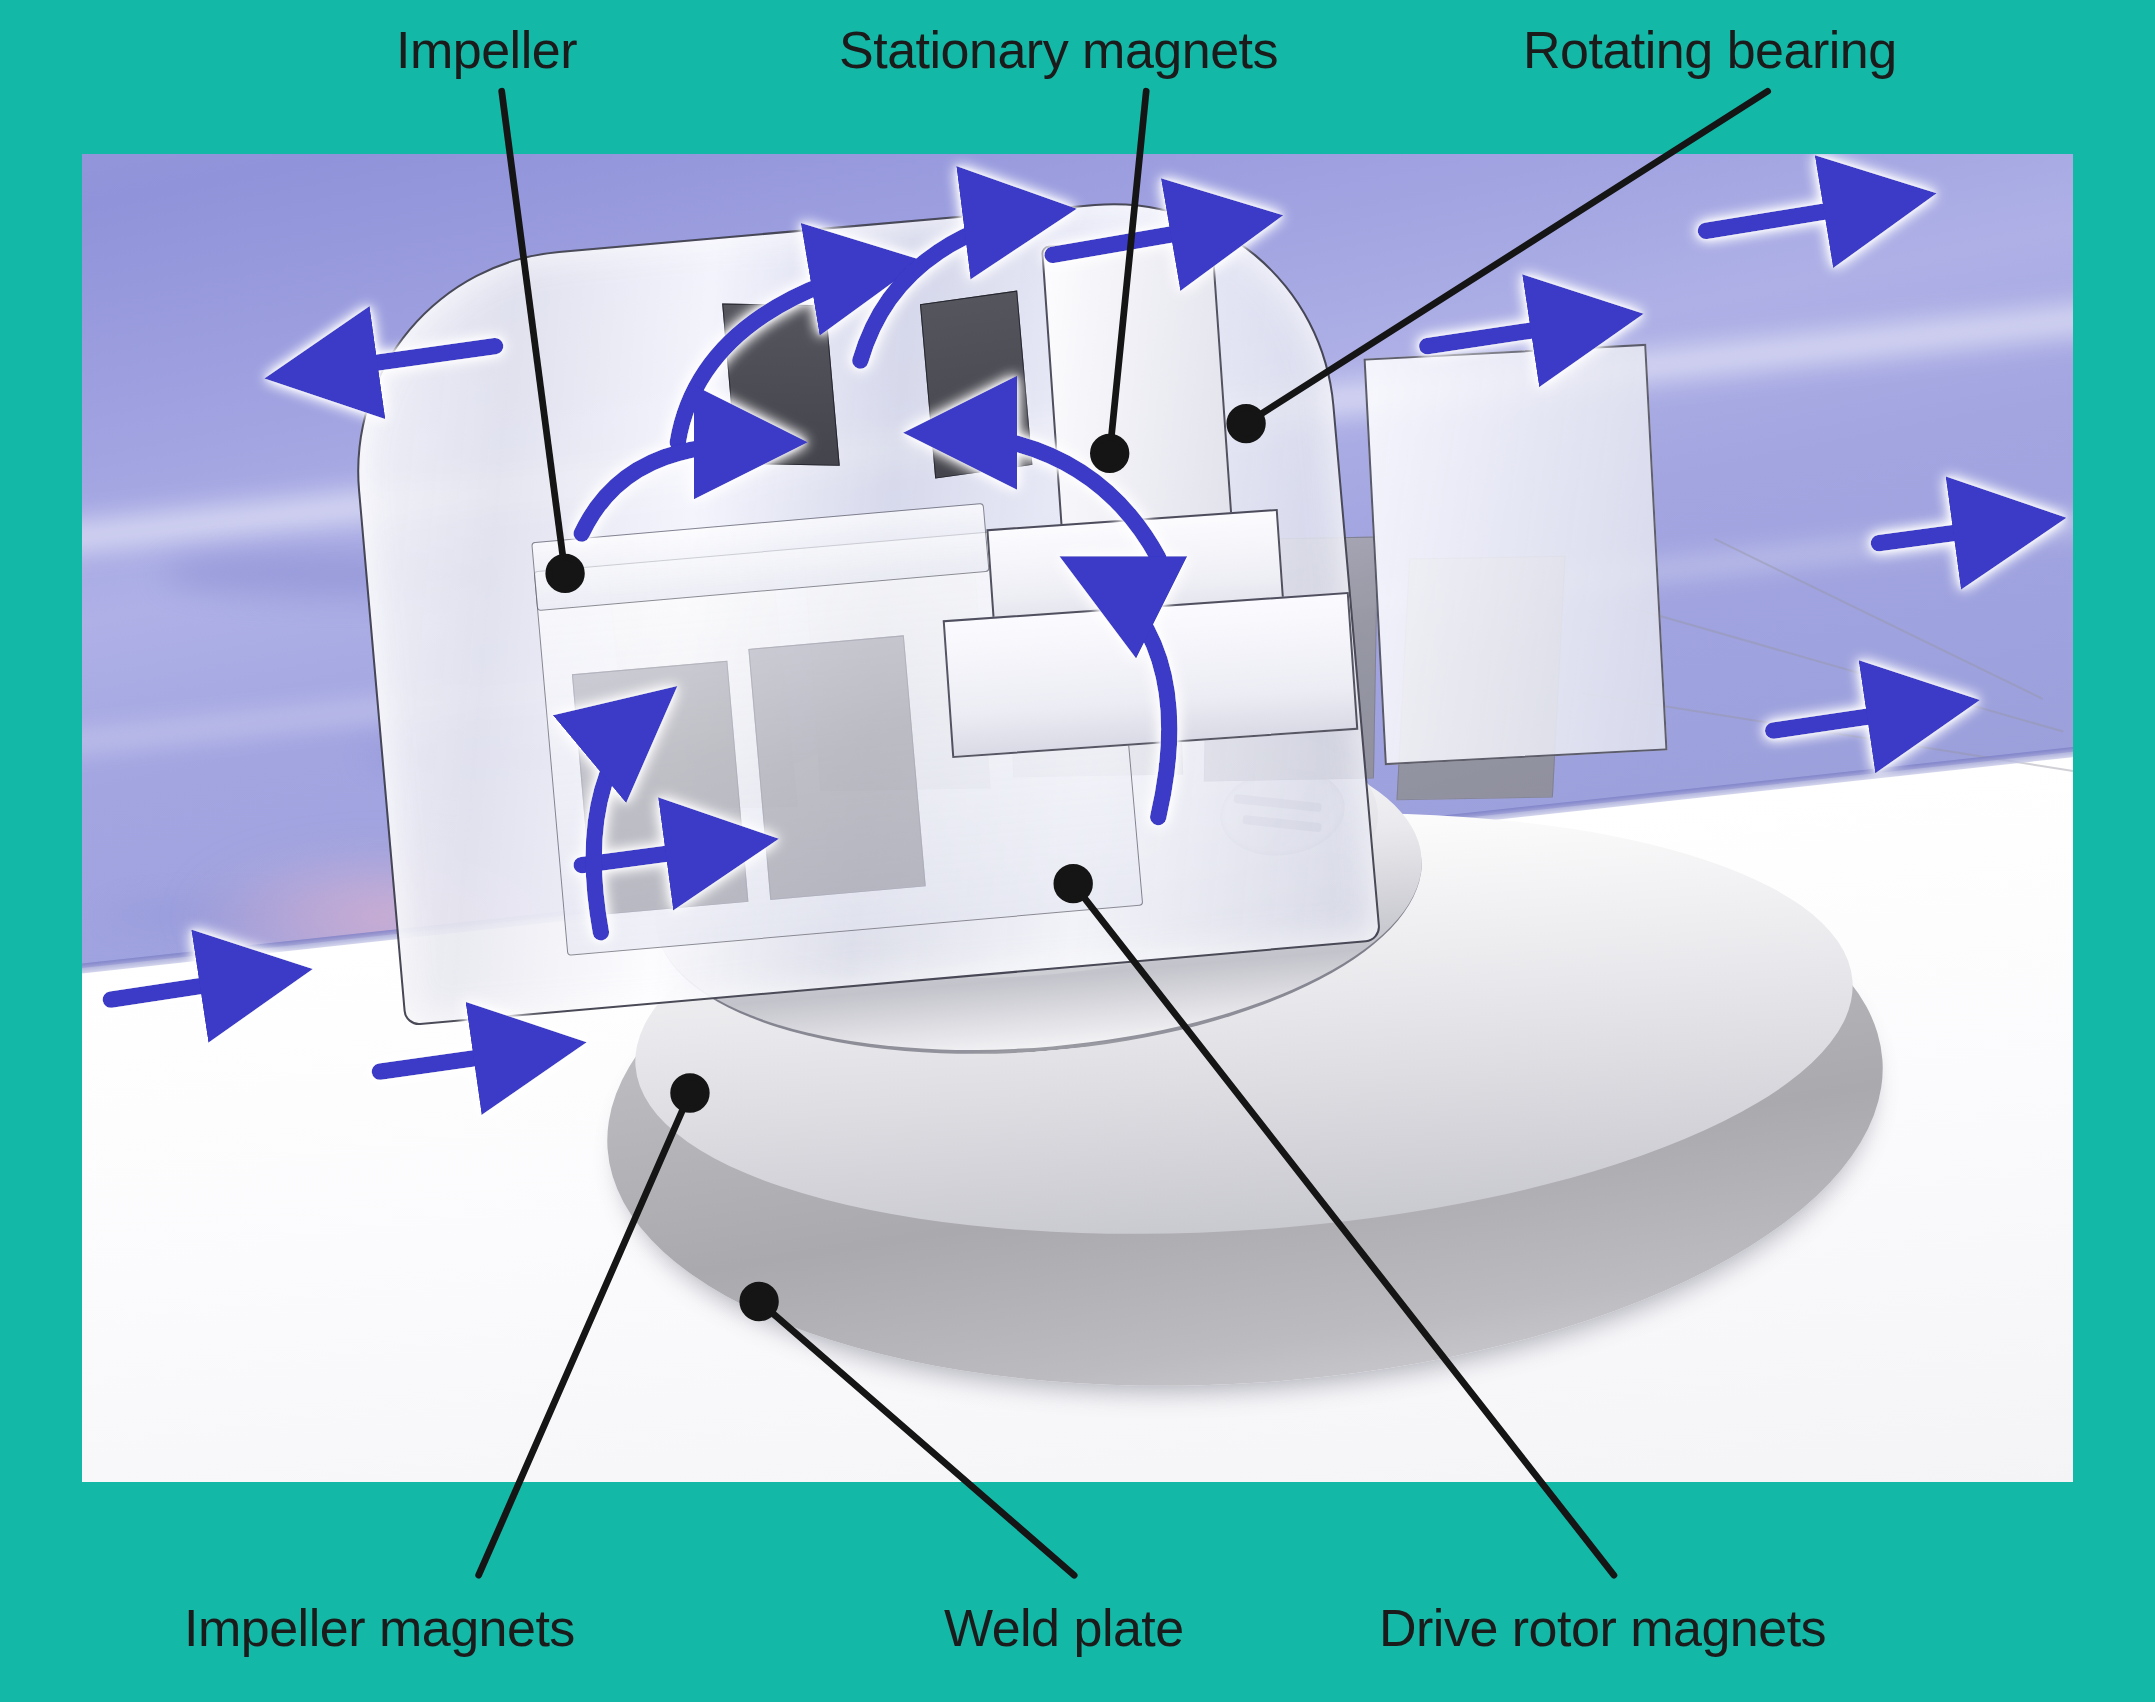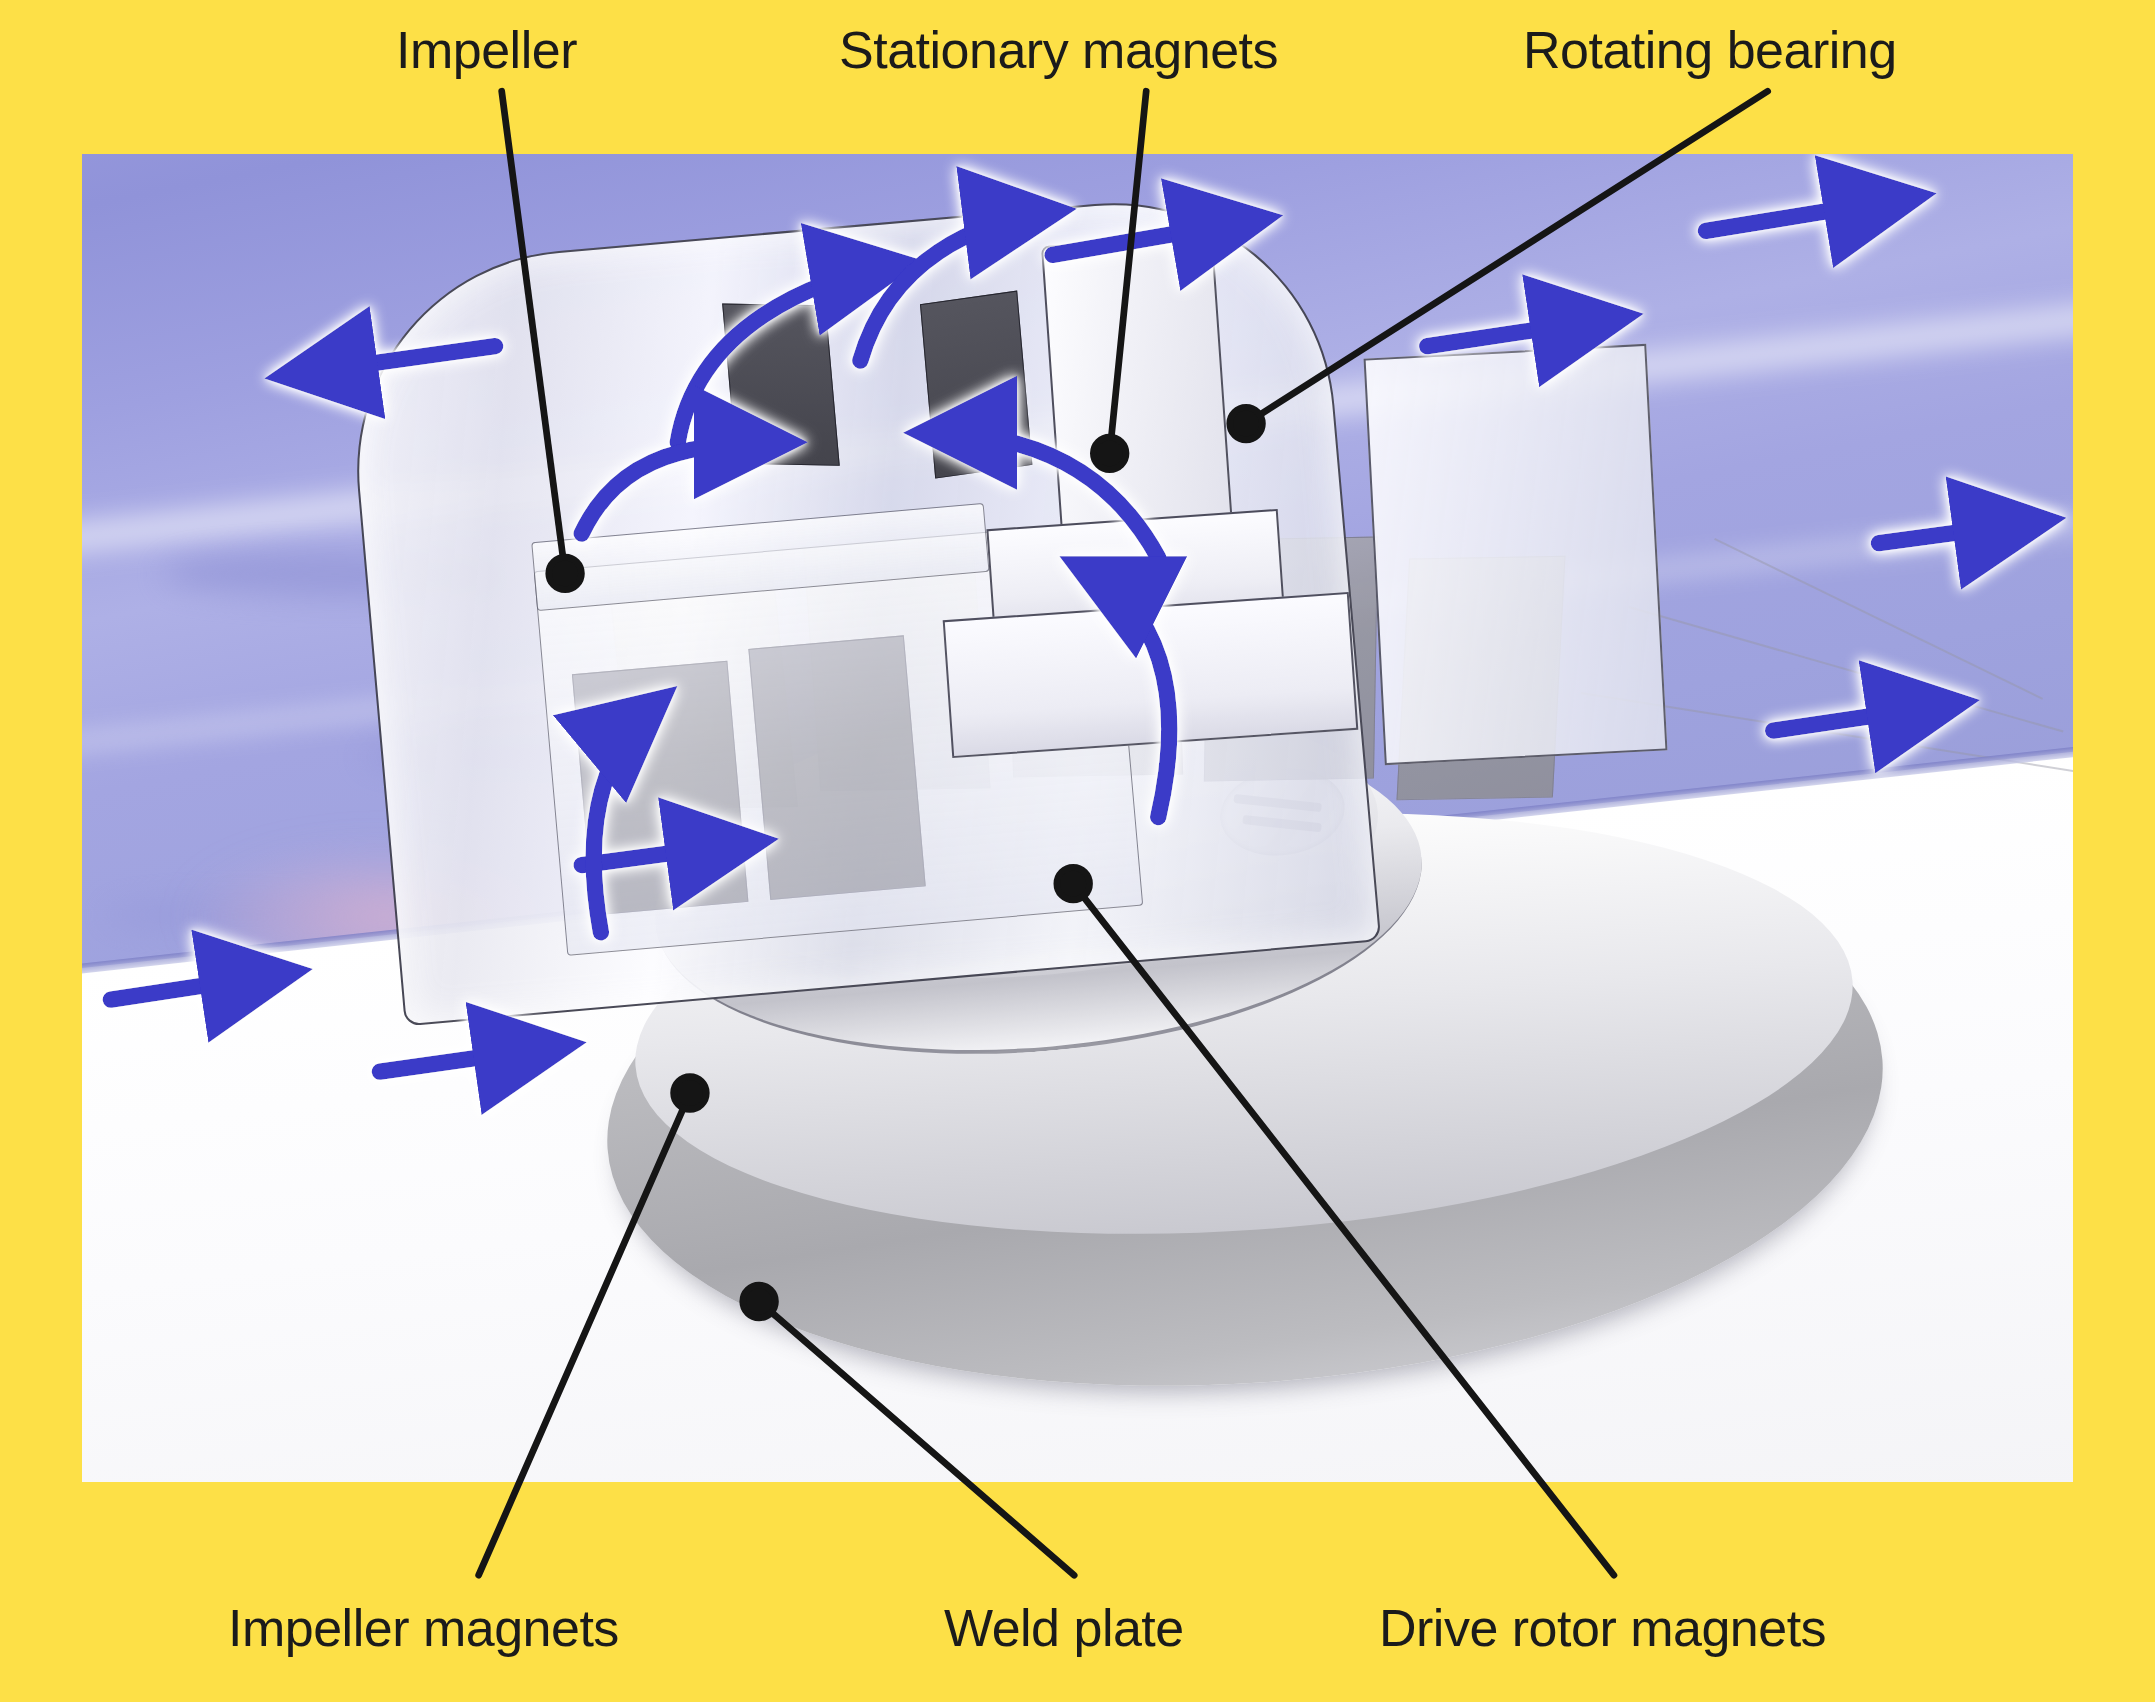--- a/index.html
+++ b/index.html
@@ -13,21 +13,21 @@
     font-family: "Liberation Sans", sans-serif;
     position: relative;
     overflow: hidden;
   }
 
   #stage {
     position: absolute;
     left: 0; top: 0;
     width: 2156px;
     height: 1702px;
-    background: #fde047;
+    background: #14b8a6;
   }
 
   
   .label {
     position: absolute;
     color: #1b1b1b;
     font-size: 52px;
     line-height: 1;
     letter-spacing: -0.5px;
     white-space: nowrap;
@@ -346,21 +346,21 @@
         <path d="M1120,420 C1060,310 960,290 880,290"></path>
         <path d="M1120,690 C1150,560 1120,470 1040,430"></path>
         <path d="M540,810 C520,700 540,620 600,570"></path>
       </g>
     </svg>
   </div>
 
   <div class="label" style="left:396px;  top:24px;">Impeller</div>
   <div class="label" style="left:839px;  top:24px;">Stationary magnets</div>
   <div class="label" style="left:1523px; top:24px;">Rotating bearing</div>
-  <div class="label" style="left:184px;  top:1602px;margin-left:44px;">Impeller magnets</div>
+  <div class="label" style="left:184px;  top:1602px;">Impeller magnets</div>
   <div class="label" style="left:917px;  top:1602px;margin-left:27px;">Weld plate</div>
   <div class="label" style="left:1379px; top:1602px;">Drive rotor magnets</div>
 
   <svg id="leaders" viewBox="0 0 2244 1772" width="2156" height="1702">
     <g stroke="#151515" stroke-width="7" fill="#151515" stroke-linecap="round">
       <line x1="522" y1="95" x2="588" y2="597"></line>
       <circle cx="588" cy="597" r="17"></circle>
 
       <line x1="1193" y1="95" x2="1155" y2="472"></line>
       <circle cx="1155" cy="472" r="17"></circle>

